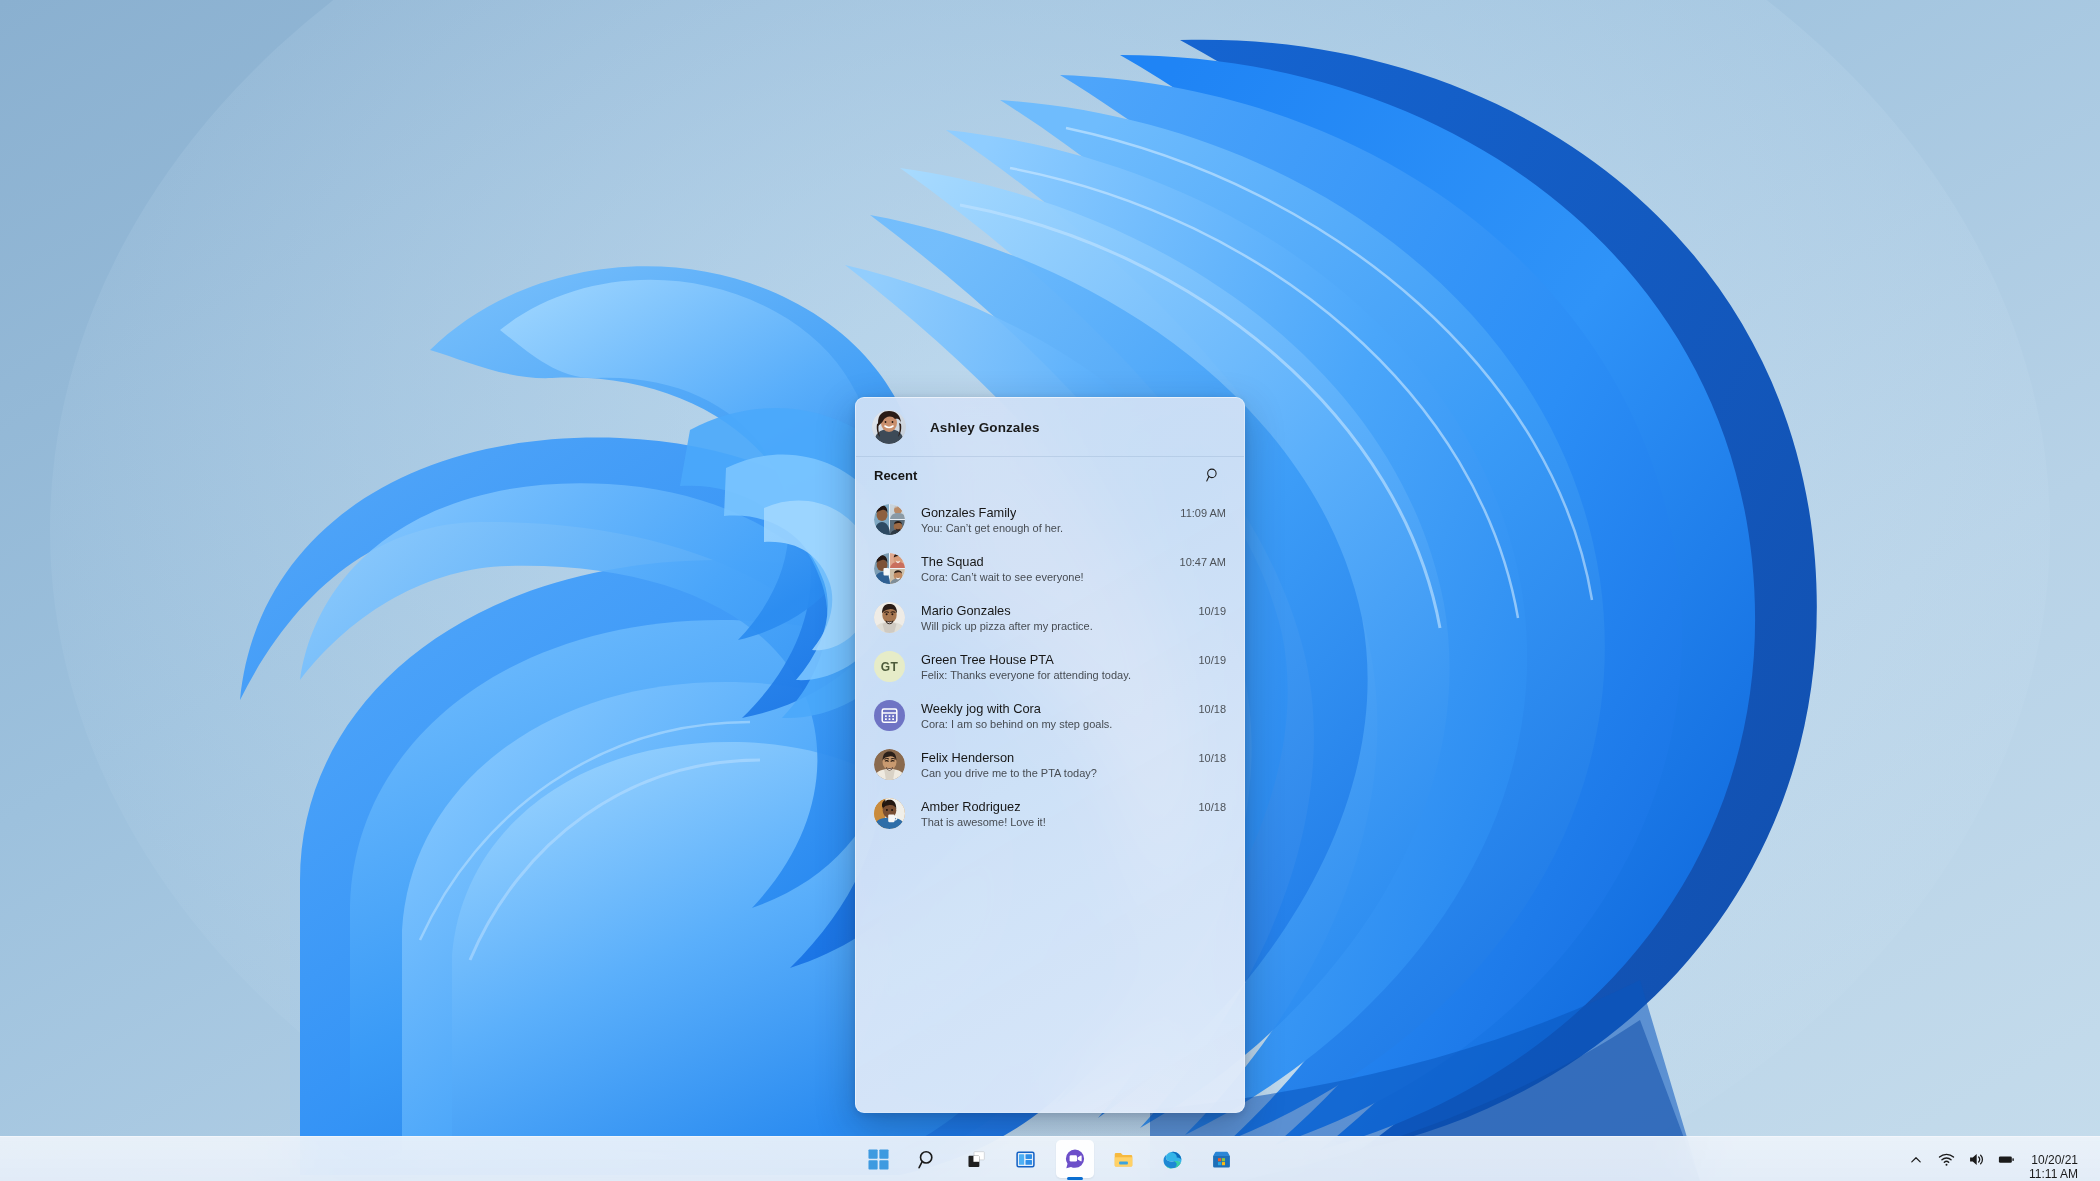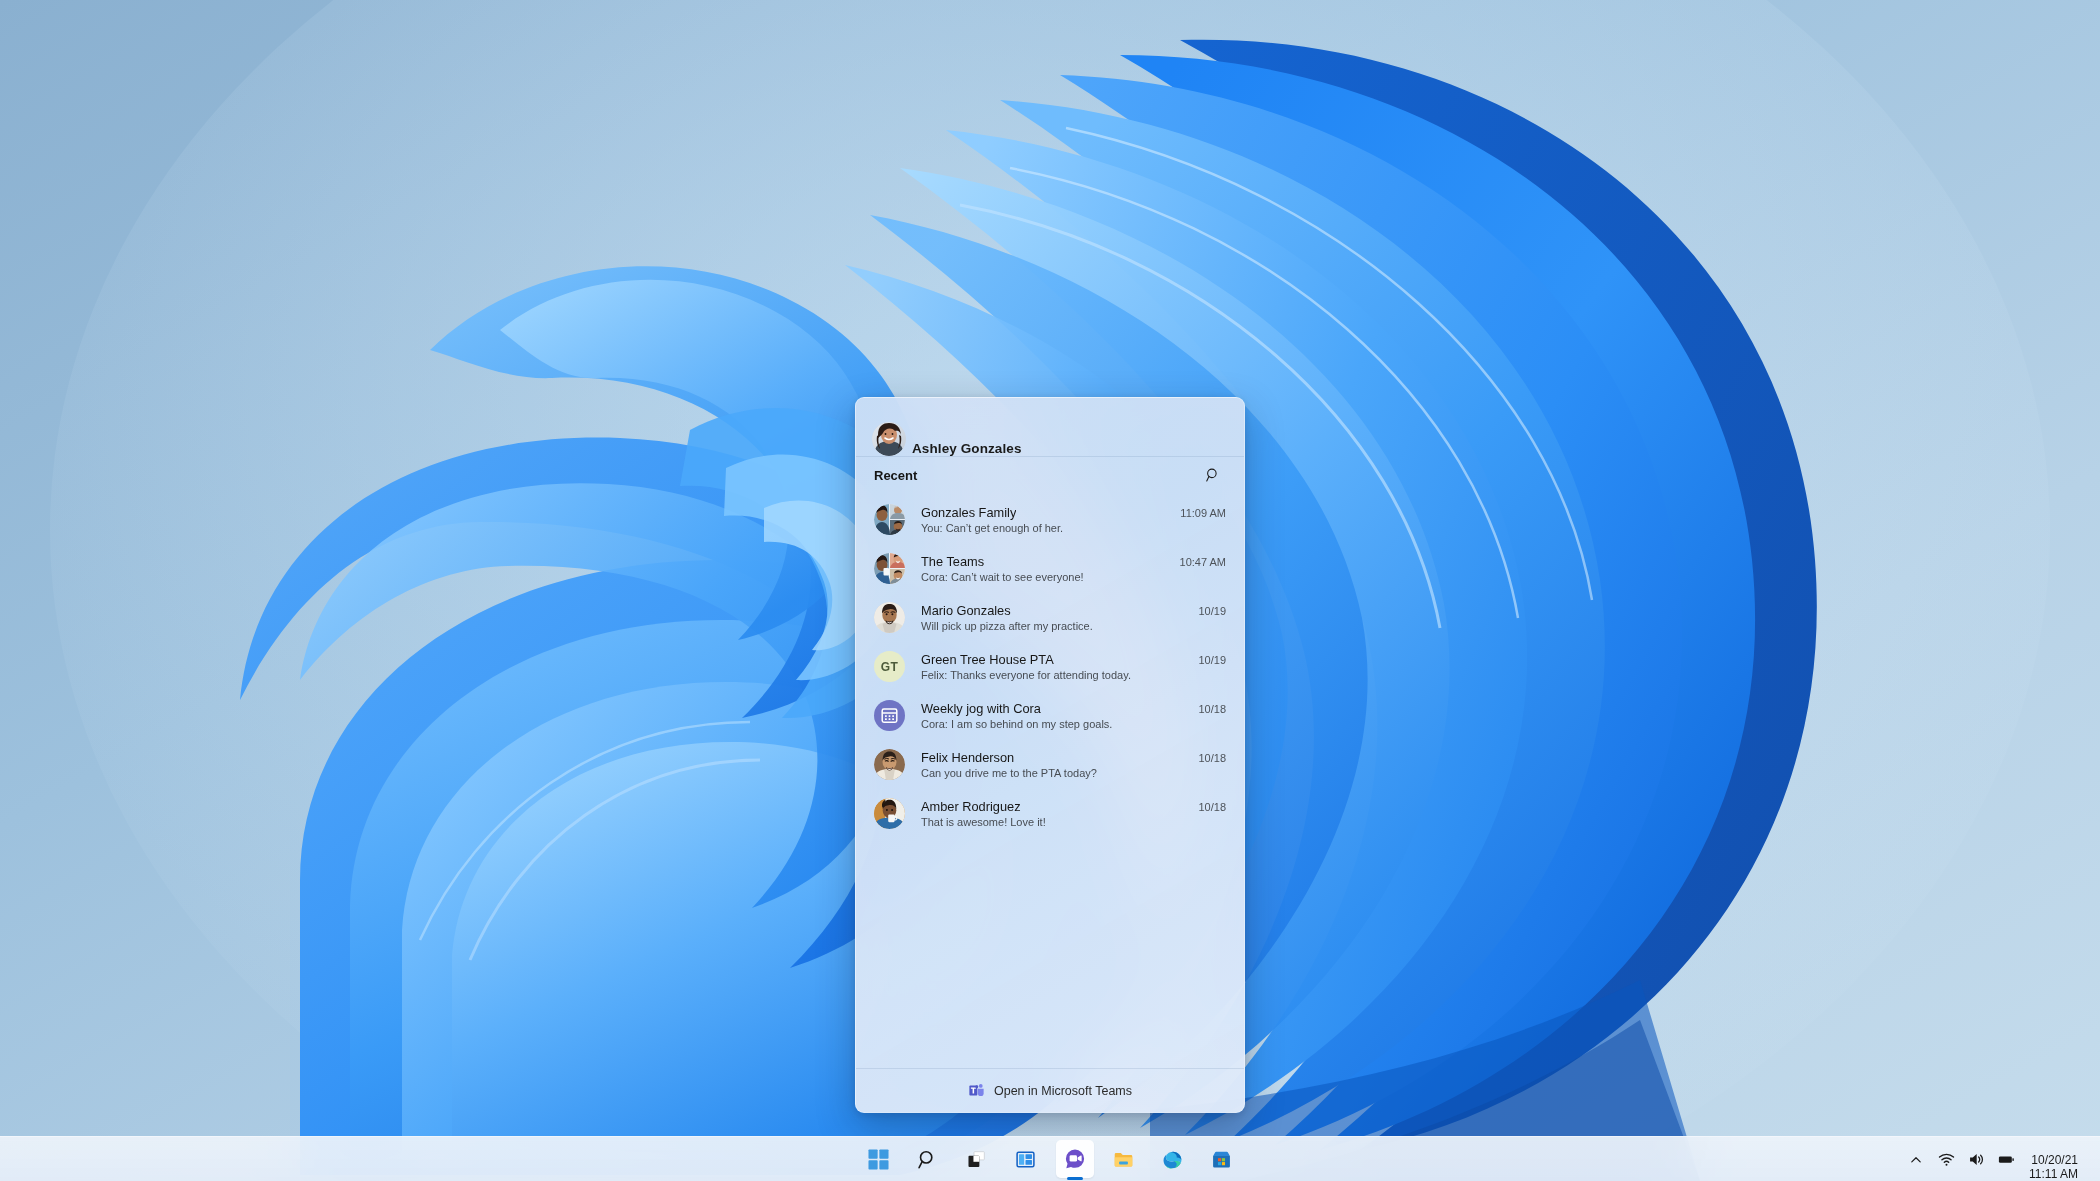--- a/index.html
+++ b/index.html
@@ -58,21 +58,21 @@
     backdrop-filter:blur(34px) saturate(150%);
     box-shadow:0 14px 38px rgba(10,30,60,0.30), 0 2px 8px rgba(10,30,60,0.14);
     border:1px solid rgba(255,255,255,0.40);
     overflow:hidden; display:flex; flex-direction:column;
     z-index:30;
   }
 
   
   #flyout-header {
     height:59px; flex:0 0 59px;
-    display:flex; align-items:flex-end; gap:6px; padding:0 16px;
+    display:flex; align-items:center; gap:24px; padding:0 16px;
     border-bottom:1px solid rgba(120,145,180,0.22);
   }
   #profile-name { font-size:13.5px; color:#1a1a1a; font-weight:600; letter-spacing:0.1px; }
 
   
   .avatar {
     border-radius:50%; overflow:hidden; flex:0 0 auto;
     position:relative; background:#cfd8e6;
   }
   .av-34 { width:34px; height:34px; }
@@ -312,21 +312,21 @@
             <rect x="16" y="16" width="15" height="15" fill="#cdbfa9"></rect>
             <ellipse cx="24" cy="22.6" rx="4.3" ry="4.7" fill="#c08b63"></ellipse>
             <path d="M16 31 C17 27.2 20 25.6 24 25.6 C28 25.6 31 27.2 31 31 Z" fill="#7e8d98"></path>
             <path d="M20 20.6 C20.3 17.8 22 17.2 24 17.2 C26 17.2 27.8 17.9 28 20.8 C26.8 19.2 25.3 19 24 19.3 C22.6 19.6 21.1 19.8 20 20.6 Z" fill="#2b1d15"></path>
             <path d="M21.8 24.2 q2.2 1.8 4.4 0 q-0.4 2.4-2.2 2.4 q-1.8 0-2.2-2.4 Z" fill="#f5eeea"></path>
           </g>
         </svg>
       </div>
       <div class="chat-body">
         <div class="chat-top">
-          <span class="chat-name">The Teams</span>
+          <span class="chat-name">The Squad</span>
           <span class="chat-time">10:47 AM</span>
         </div>
         <span class="chat-preview">Cora: Can’t wait to see everyone!</span>
       </div>
     </div>
 
     <div class="chat-item">
       <div class="avatar av-31">
         <svg viewBox="0 0 31 31" width="31" height="31" class="ic">
           <defs>
@@ -452,30 +452,20 @@
         <div class="chat-top">
           <span class="chat-name">Amber Rodriguez</span>
           <span class="chat-time">10/18</span>
         </div>
         <span class="chat-preview">That is awesome! Love it!</span>
       </div>
     </div>
 
   </div>
 
-  <div id="flyout-footer">
-    <svg width="17" height="17" viewBox="0 0 20 20" class="ic">
-      <rect x="1.6" y="4.2" width="9.4" height="11.6" rx="1.1" fill="#5059c9"></rect>
-      <path d="M3.4 6.6 H9.2 V8.0 H7.2 V13.4 H5.4 V8.0 H3.4 Z" fill="#ffffff"></path>
-      <circle cx="15.0" cy="4.6" r="2.2" fill="#7b83eb"></circle>
-      <path d="M11.6 7.8 H18.4 V13.2 a3.4 3.4 0 0 1-3.4 3.4 a3.4 3.4 0 0 1-3.4-3.4 Z" fill="#7b83eb"></path>
-      <circle cx="10.4" cy="5.6" r="1.7" fill="#5059c9"></circle>
-    </svg>
-    <span id="footer-label">Open in Microsoft Teams</span>
-  </div>
 </div>
 
 <div id="taskbar">
   <div id="taskbar-center">
 
     <div class="tb-btn">
       <svg width="21" height="21" viewBox="0 0 22 22" class="ic">
         <rect x="0.5" y="0.5" width="9.6" height="9.6" rx="0.8" fill="#3e9ae0"></rect>
         <rect x="11.9" y="0.5" width="9.6" height="9.6" rx="0.8" fill="#3e9ae0"></rect>
         <rect x="0.5" y="11.9" width="9.6" height="9.6" rx="0.8" fill="#3e9ae0"></rect>

